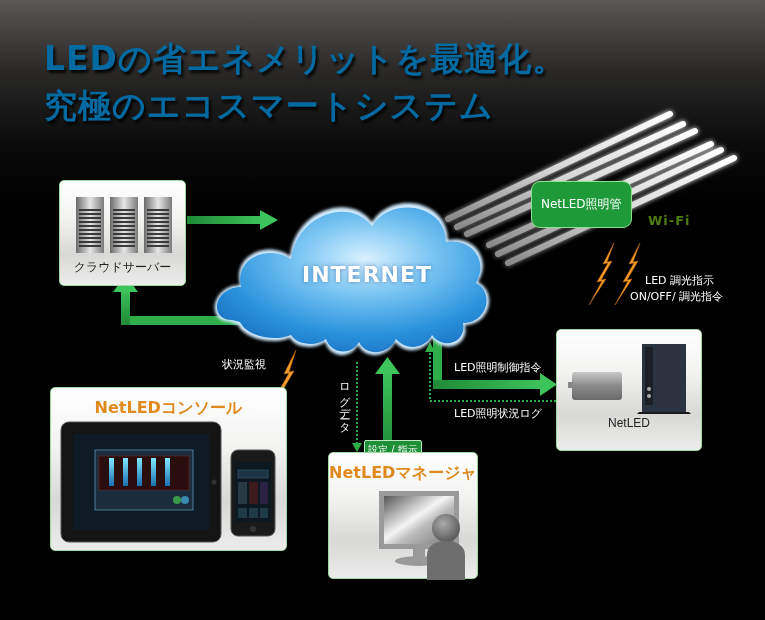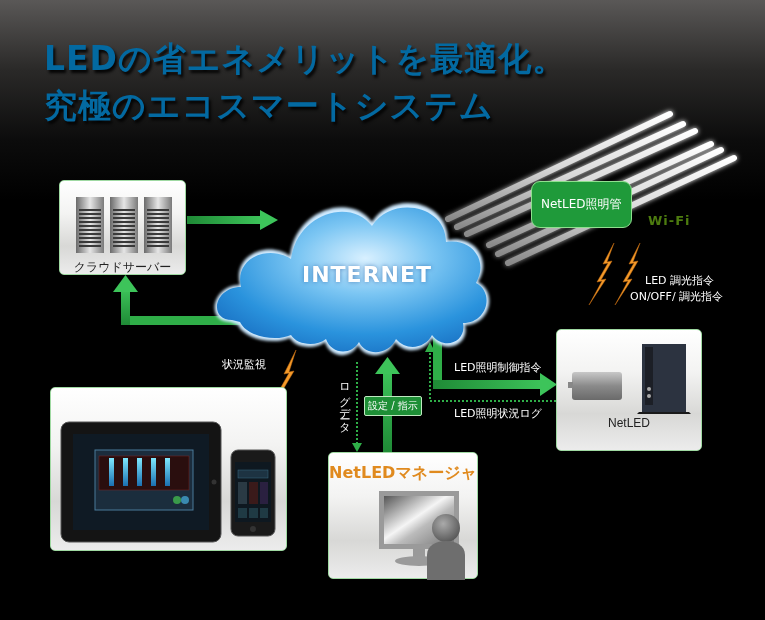--- a/index.html
+++ b/index.html
@@ -42,20 +42,21 @@
   }
   .pill {
     position: absolute; background: #1f9a3a; color: #fff; border-radius: 9px;
     font-size: 12px; padding: 14px 9px; white-space: nowrap; border: 1px solid #8fe08f;
     font-family: "DejaVu Sans", sans-serif;
   }
   .tag {
     position: absolute; background: #1e8f36; color: #fff; font-size: 10px;
     padding: 2px 3px; border: 1px solid #bfe9c0; border-radius: 2px; white-space: nowrap;
     font-family: "DejaVu Sans", sans-serif;
+    margin-top: 44px;
   }
   .wifi {
     position: absolute; color: #4d7c0f; font-weight: bold; font-size: 13px;
     font-family: "DejaVu Sans", sans-serif; letter-spacing: 1px;
   }
   .cloud-text {
     position: absolute; left: 302px; top: 262px; font-size: 22px; font-weight: bold;
     color: #fff; letter-spacing: 1px; font-family: "DejaVu Sans", sans-serif;
     text-shadow: 0 0 4px rgba(0,60,140,0.5);
   }
@@ -168,21 +169,21 @@
     <path d="M232,320 C208,320 214,287 241,287 C234,258 268,244 291,259
              C297,214 350,197 372,226 C392,195 446,205 446,242
              C472,238 489,261 476,283 C495,293 487,323 463,323
              C467,342 444,351 432,335 C425,349 406,351 396,339
              C389,355 366,357 359,342 C351,356 331,354 326,339
              C316,347 297,345 291,335 C276,342 247,337 240,322 Z" fill="url(#cg)"></path>
   </g>
 </svg>
 <div class="cloud-text">INTERNET</div>
 
-<div class="box" style="left:59px; top:180px; width:127px; height:95px;">
+<div class="box" style="left:59px; top:180px; width:127px; height:106px;">
   <svg width="127" height="70" style="position:absolute;left:0;top:8px;">
     <defs>
       <linearGradient id="srv" x1="0" y1="0" x2="1" y2="0">
         <stop offset="0" stop-color="#6a6a6a"></stop>
         <stop offset="0.5" stop-color="#e6e6e6"></stop>
         <stop offset="1" stop-color="#7a7a7a"></stop>
       </linearGradient>
       <pattern id="slots" width="4" height="4" patternUnits="userSpaceOnUse">
         <rect width="4" height="2" fill="#3a3a3a"></rect>
       </pattern>
@@ -195,21 +196,21 @@
       <rect x="84" y="8" width="28" height="56" fill="url(#srv)"></rect>
       <rect x="87" y="20" width="22" height="40" fill="url(#slots)"></rect>
     </g>
   </svg>
   <div class="box-label" style="top:78px; font-size:12px;">クラウドサーバー</div>
 </div>
 
 <div class="pill" style="left:531px; top:181px;">NetLED照明管</div>
 
 <div class="wifi" style="left:648px; top:213px;">Wi-Fi</div>
-<div class="lbl" style="left:645px; top:273px;">LED 調光指令</div>
+<div class="lbl" style="left:645px; top:273px;">LED 調光指示</div>
 <div class="lbl" style="left:630px; top:289px;">ON/OFF/ 調光指令</div>
 
 <div class="box" style="left:556px; top:329px; width:146px; height:122px;">
   <svg width="146" height="80" style="position:absolute;left:0;top:4px;">
     <defs>
       <linearGradient id="gw1" x1="0" y1="0" x2="0" y2="1">
         <stop offset="0" stop-color="#c8c8c8"></stop>
         <stop offset="0.5" stop-color="#8a8a8a"></stop>
         <stop offset="1" stop-color="#6a6a6a"></stop>
       </linearGradient>
@@ -227,20 +228,21 @@
 
 <div class="lbl" style="left:454px; top:360px;text-align:center;">LED照明制御指令</div>
 <div class="lbl" style="left:454px; top:406px;">LED照明状況ログ</div>
 
 <div class="lbl" style="left:222px; top:357px;">状況監視</div>
 
 <div class="vlabel" style="left:336px; top:376px;">ログデータ</div>
 <div class="tag" style="left:364px; top:396px;">設定 / 指示</div>
 
 <div class="box" style="left:50px; top:387px; width:237px; height:164px;">
+  <div class="box-title" style="top:10px;">NetLEDコンソール</div>
   <svg width="237" height="130" style="position:absolute;left:0;top:32px;">
     <defs>
       <linearGradient id="bar" x1="0" y1="0" x2="0" y2="1">
         <stop offset="0" stop-color="#7fe9ff"></stop>
         <stop offset="1" stop-color="#1a6fb0"></stop>
       </linearGradient>
     </defs>
 
     <rect x="10" y="2" width="160" height="120" rx="8" fill="#141414" stroke="#555" stroke-width="1"></rect>
     <rect x="22" y="14" width="136" height="96" fill="#0f1a24"></rect>

